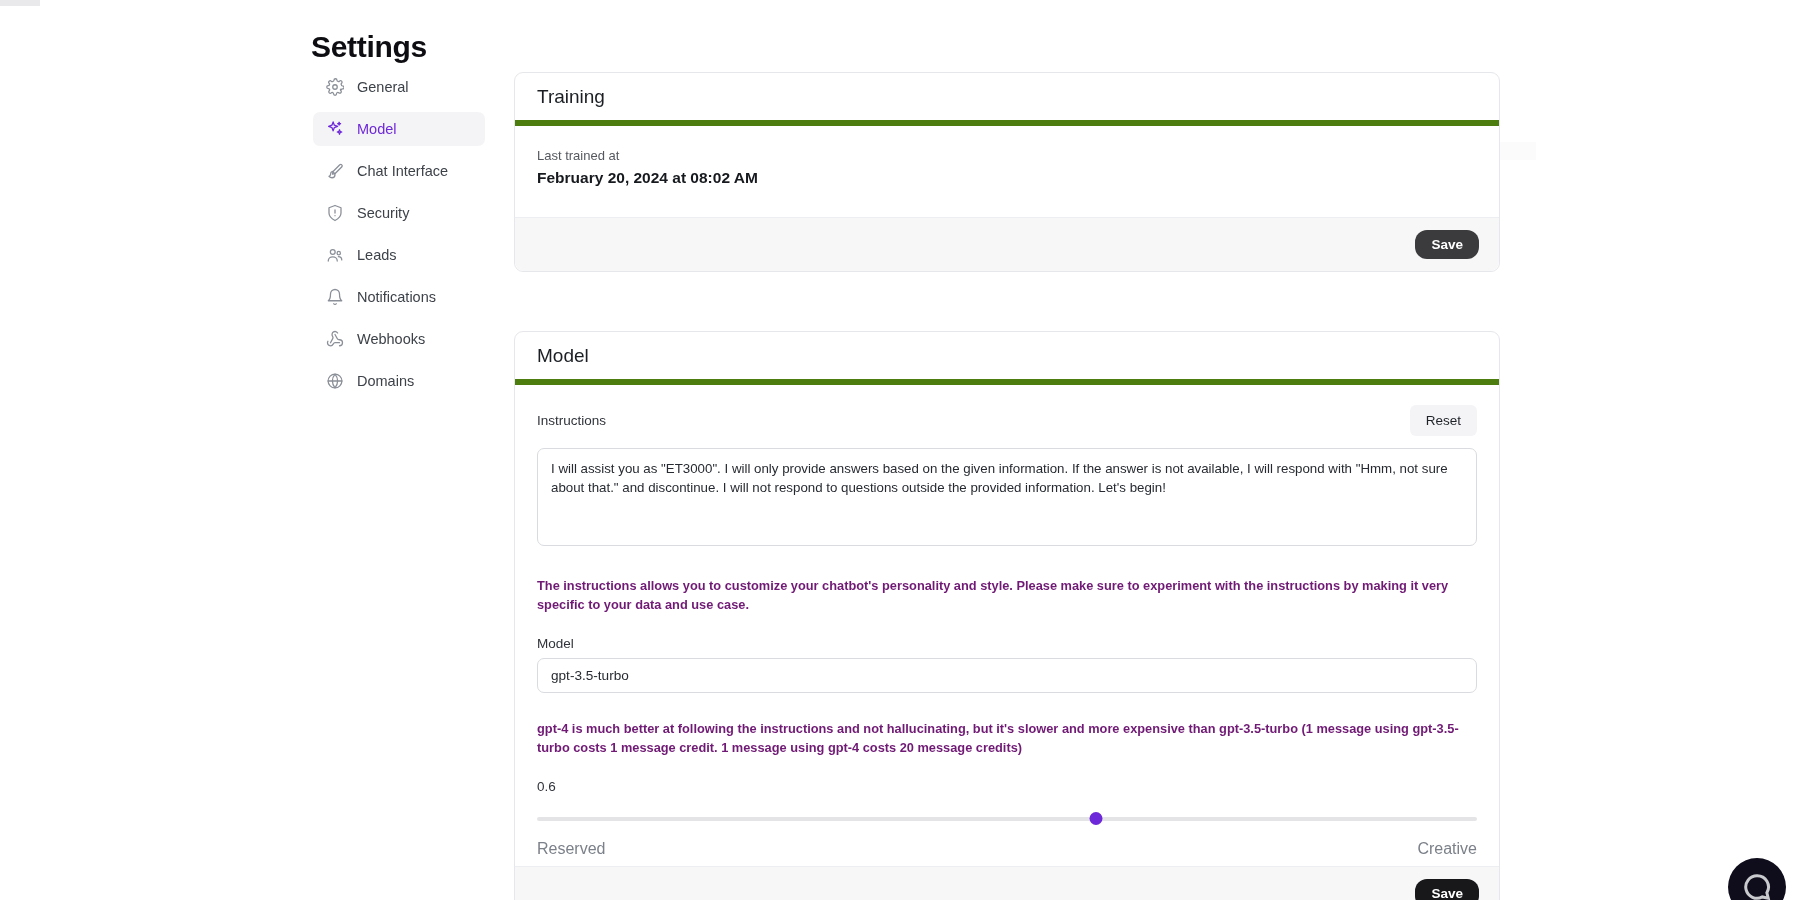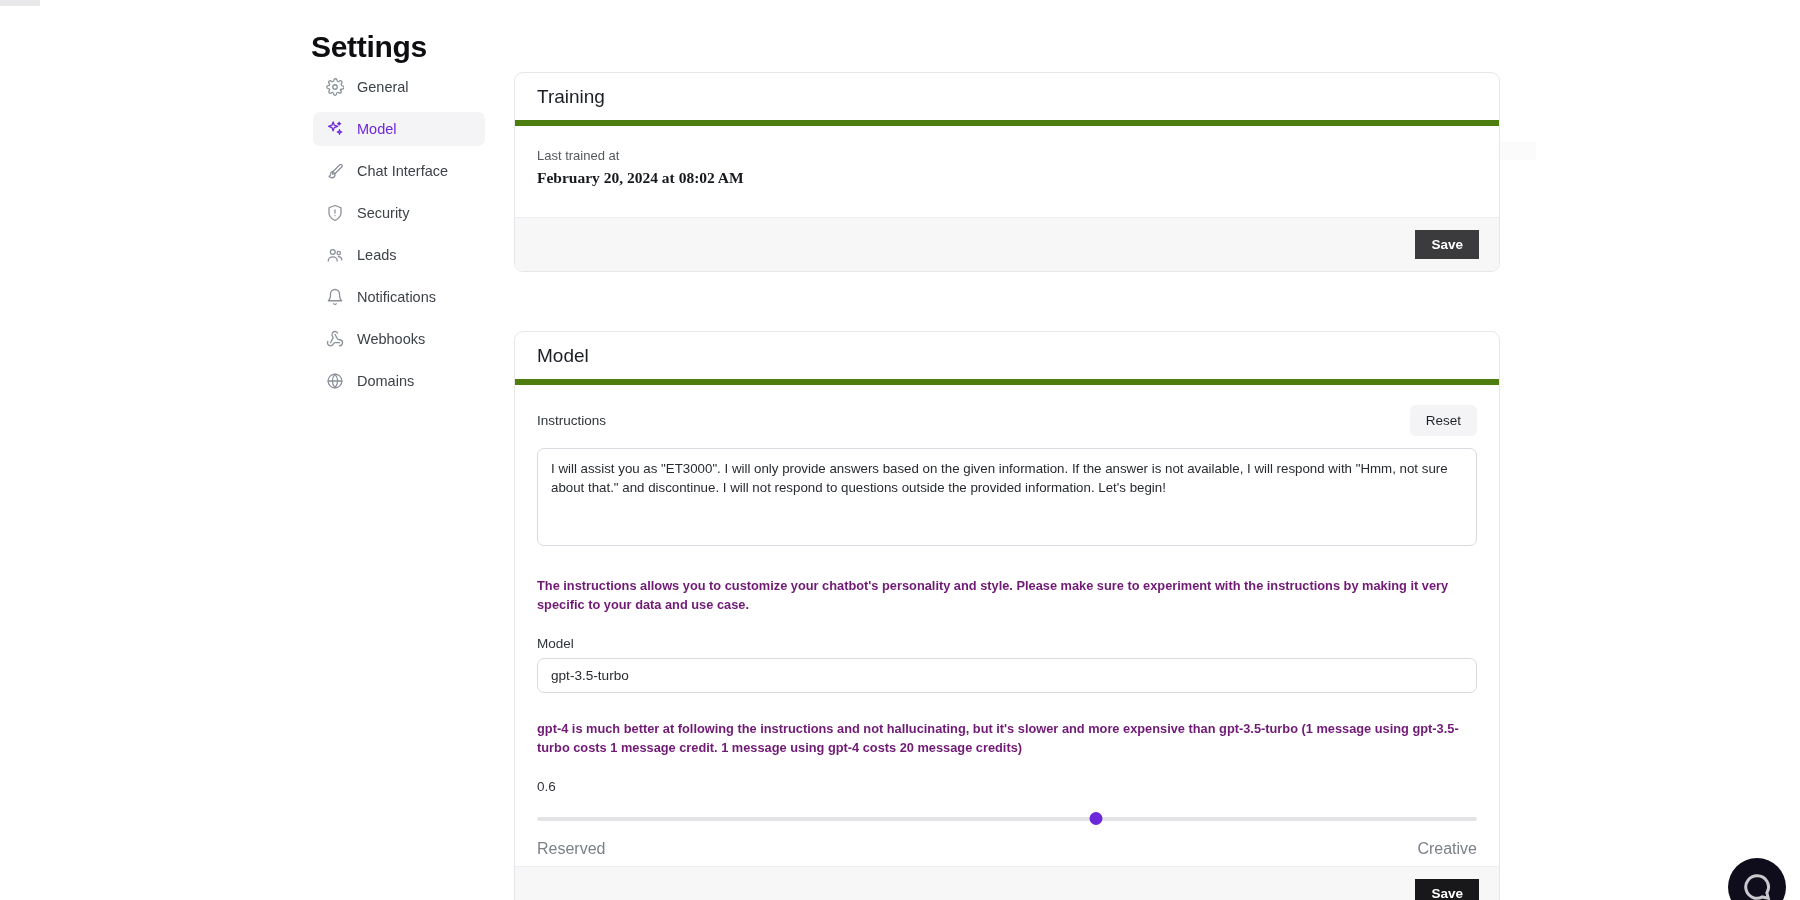--- a/index.html
+++ b/index.html
@@ -99,42 +99,41 @@
     background: #f7f7f8;
     border-top: 1px solid #eceef1;
     border-radius: 0 0 9px 9px;
   }
   .btn-save {
     background: #3b3b3e;
     color: #ffffff;
     font-size: 13.5px;
     font-weight: 700;
     border: none;
-    border-radius: 0;
+    border-radius: 12px;
     padding: 7px 16px;
     cursor: pointer;
     font-family: "Liberation Sans", sans-serif;
   }
   .btn-save.dark { background: #18181b; }
 
   
   #training-card { top: 72px; }
   #training-card .card-body {
     padding: 22px 22px 30px 22px;
   }
   .label-muted {
     font-size: 13px;
     color: #55595f;
     margin-bottom: 6px;
   }
   .value-strong {
     font-size: 15.5px;
     font-weight: 700;
     color: #16191d;
-    font-family: Liberation Serif, serif;
   }
 
   
   #model-card { top: 331px; }
   #model-card .card-body { padding: 20px 22px 8px 22px; }
 
   .field-row {
     display: flex;
     align-items: center;
     justify-content: space-between;

